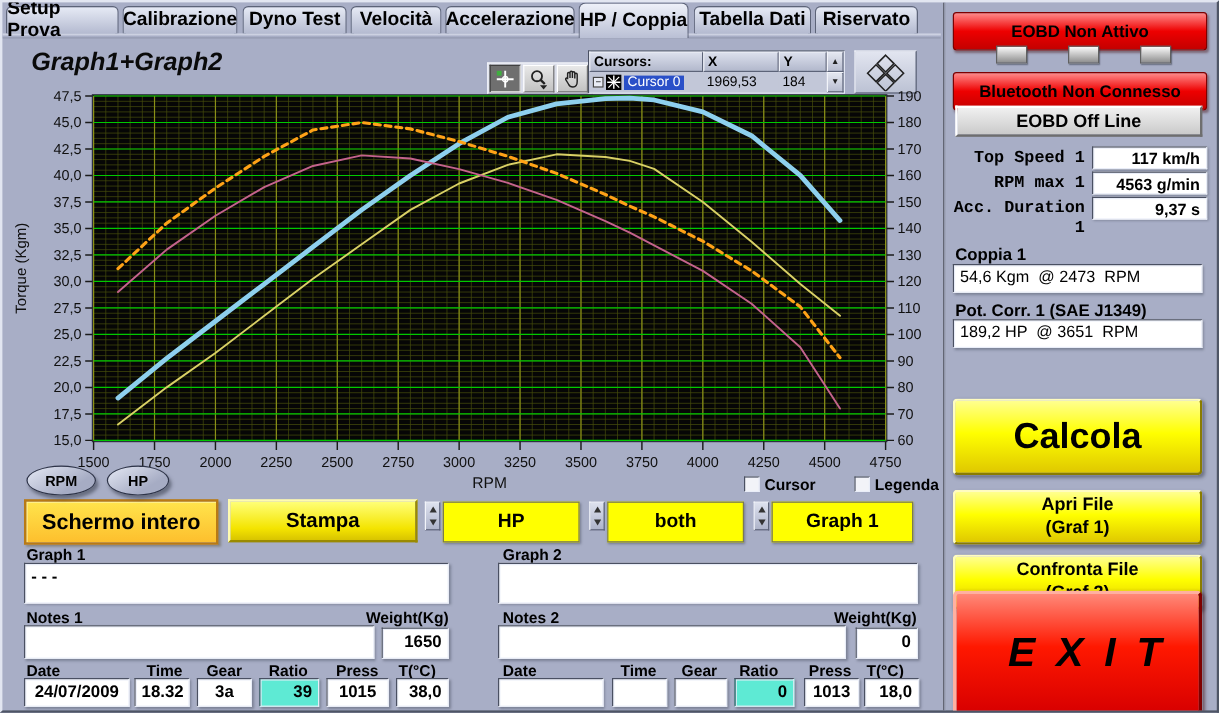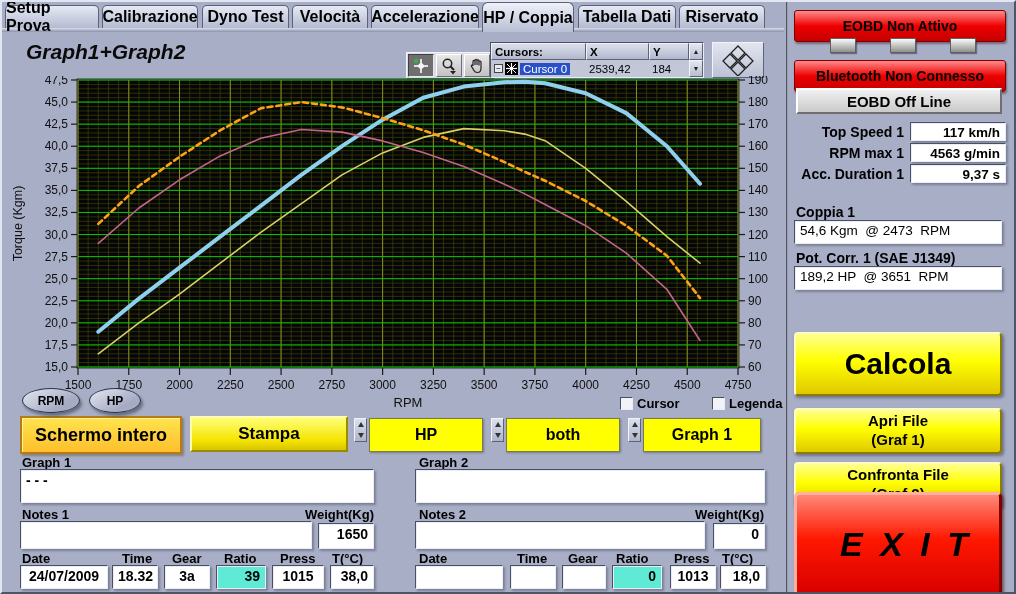--- a/index.html
+++ b/index.html
@@ -76,21 +76,21 @@
   .rpanel{position:absolute;left:784px;top:0;width:228px;height:590px;border-left:2px groove #9aa0b4;}
   .banner{position:absolute;left:6px;width:212px;height:32px;border-radius:3px;
      background:linear-gradient(180deg,#ff8a8a,#ee0000 50%,#c40000);border:1px solid #7e0000;
      box-shadow:1px 2px 2px rgba(60,0,0,.4);font-size:14px;font-weight:bold;color:#000;
      display:flex;align-items:center;justify-content:center;}
   .led{position:absolute;top:36px;width:26px;height:15px;border:1px solid #606060;
      background:linear-gradient(180deg,#fbfbfb,#cfcfcf 40%,#8f8f8f);box-shadow:1px 1px 1px rgba(40,45,60,.5);cursor:pointer;}
   .btn-offline{position:absolute;left:8px;top:86px;width:206px;height:26px;
      background:linear-gradient(180deg,#f0f0f0,#cacaca);border:2px solid;border-color:#fff #6e6e6e #6e6e6e #fff;
      font-size:15px;font-weight:bold;display:flex;align-items:center;justify-content:center;cursor:pointer;}
-  .statlbl{position:absolute;width:116px;text-align:right;font-size:14px;font-weight:bold;}
+  .statlbl{position:absolute;width:116px;text-align:right;font-size:14px;font-weight:bold;font-family:Liberation Mono, monospace;}
   .statval{position:absolute;left:122px;width:96px;height:19px;font-size:13.5px;}
   .ybtn{position:absolute;left:6px;width:208px;border-radius:4px;cursor:pointer;
      background:linear-gradient(180deg,#ffff90 0%,#ffff00 45%,#dfc800 100%);
      border:2px solid;border-color:#fffcc0 #8a7c00 #8a7c00 #fffcc0;box-shadow:1.5px 2px 3px rgba(40,45,60,.45);
      display:flex;flex-direction:column;align-items:center;justify-content:center;font-weight:bold;color:#000;margin-top:24px;}
   .btn-exit{position:absolute;left:6px;top:490px;width:208px;height:104px;border-radius:5px;cursor:pointer;
      background:linear-gradient(180deg,#ff8878 0%,#ff1800 45%,#d80000 100%);
      border:3px solid;border-color:#ffb0a0 #7e0000 #7e0000 #ffb0a0;box-shadow:2px 2px 3px rgba(60,0,0,.5);
      display:flex;align-items:center;justify-content:center;font-size:34px;font-weight:bold;font-style:italic;letter-spacing:4px;color:#000;padding-left:16px;}
 </style>
@@ -145,21 +145,21 @@
       <span class="expander">−</span>
       <svg width="13" height="13" viewBox="0 0 13 13" style="margin-right:2px">
         <rect x="0" y="0" width="13" height="13" fill="#000"></rect>
         <line x1="6.5" y1="1" x2="6.5" y2="12" stroke="#fff" stroke-width="1.2"></line>
         <line x1="1" y1="6.5" x2="12" y2="6.5" stroke="#fff" stroke-width="1.2"></line>
         <line x1="2" y1="2" x2="11" y2="11" stroke="#fff" stroke-width="1"></line>
         <line x1="11" y1="2" x2="2" y2="11" stroke="#fff" stroke-width="1"></line>
       </svg>
       <span class="cursor-name">Cursor 0</span>
     </div>
-    <div class="lg-c">2539,42</div>
+    <div class="lg-c">1969,53</div>
     <div class="lg-c">184</div>
     <div class="scrbtn">▼</div>
   </div>
 
   <div class="palettebox">
     <svg width="40" height="32" viewBox="0 0 40 32">
       <path d="M20 2 L27 9 L20 16 L13 9 Z" fill="none" stroke="#222" stroke-width="1.3"></path>
       <path d="M12 10 L19 17 L12 24 L5 17 Z" fill="none" stroke="#222" stroke-width="1.3"></path>
       <path d="M28 10 L35 17 L28 24 L21 17 Z" fill="none" stroke="#222" stroke-width="1.3"></path>
       <path d="M20 18 L27 25 L20 32 L13 25 Z" fill="none" stroke="#222" stroke-width="1.3"></path>

